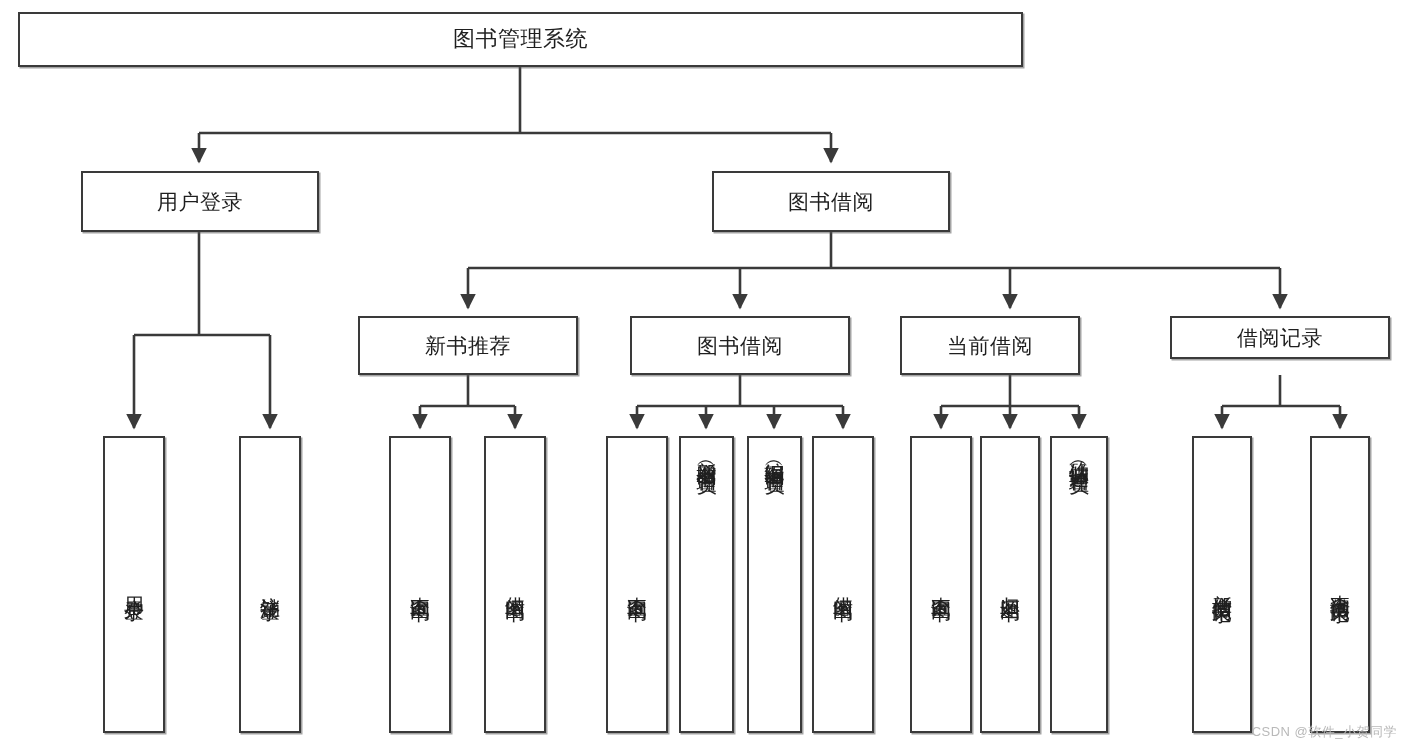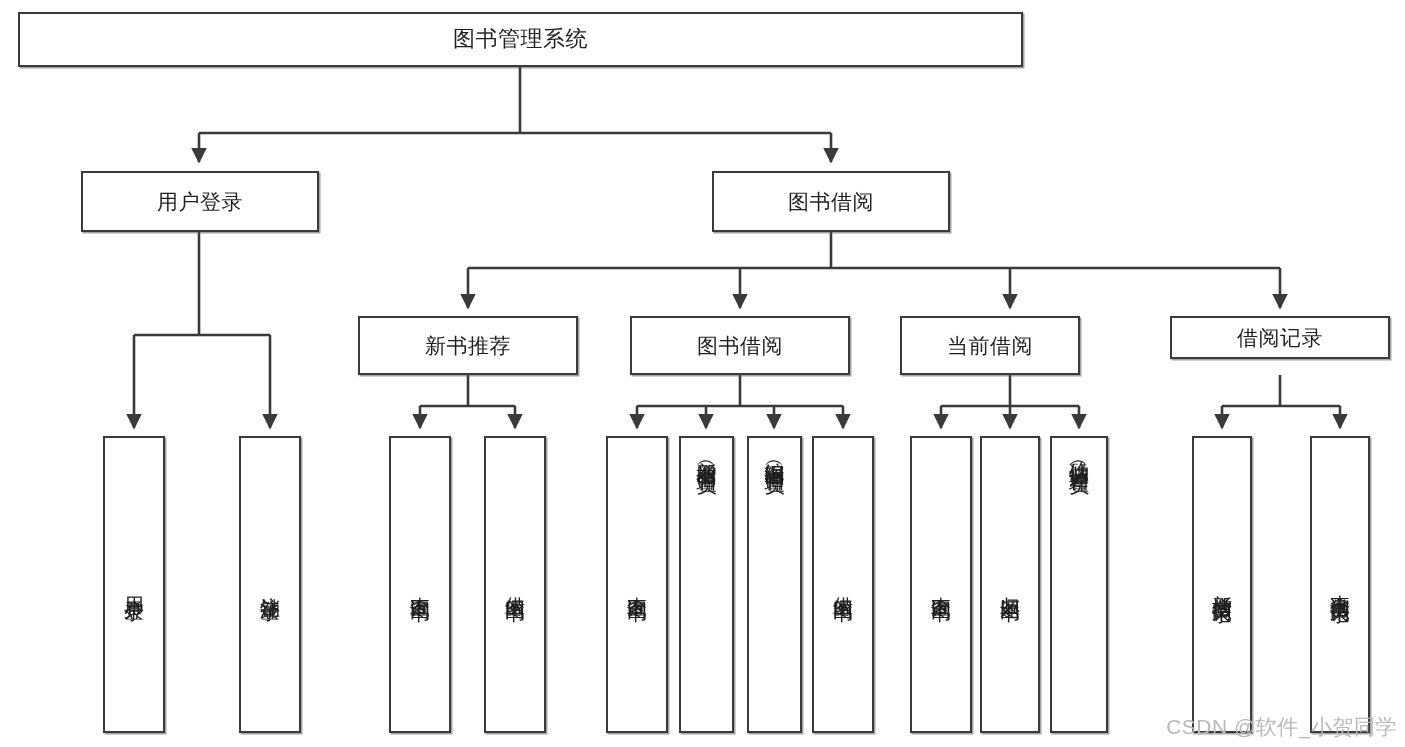--- a/index.html
+++ b/index.html
@@ -59,21 +59,21 @@
   }
   .node.vertical.centered {
     align-items: center;
     padding-top: 0;
   }
   .node.root .lbl { font-size: 22px; }
   #watermark {
     position: absolute;
     right: 8px;
     bottom: 6px;
-    font-size: 21px;
+    font-size: 13px;
     color: #b9b9b9;
     letter-spacing: 0.5px;
     white-space: nowrap;
     z-index: 5;
     pointer-events: none;
   }
 </style>
 </head>
 <body>
 

